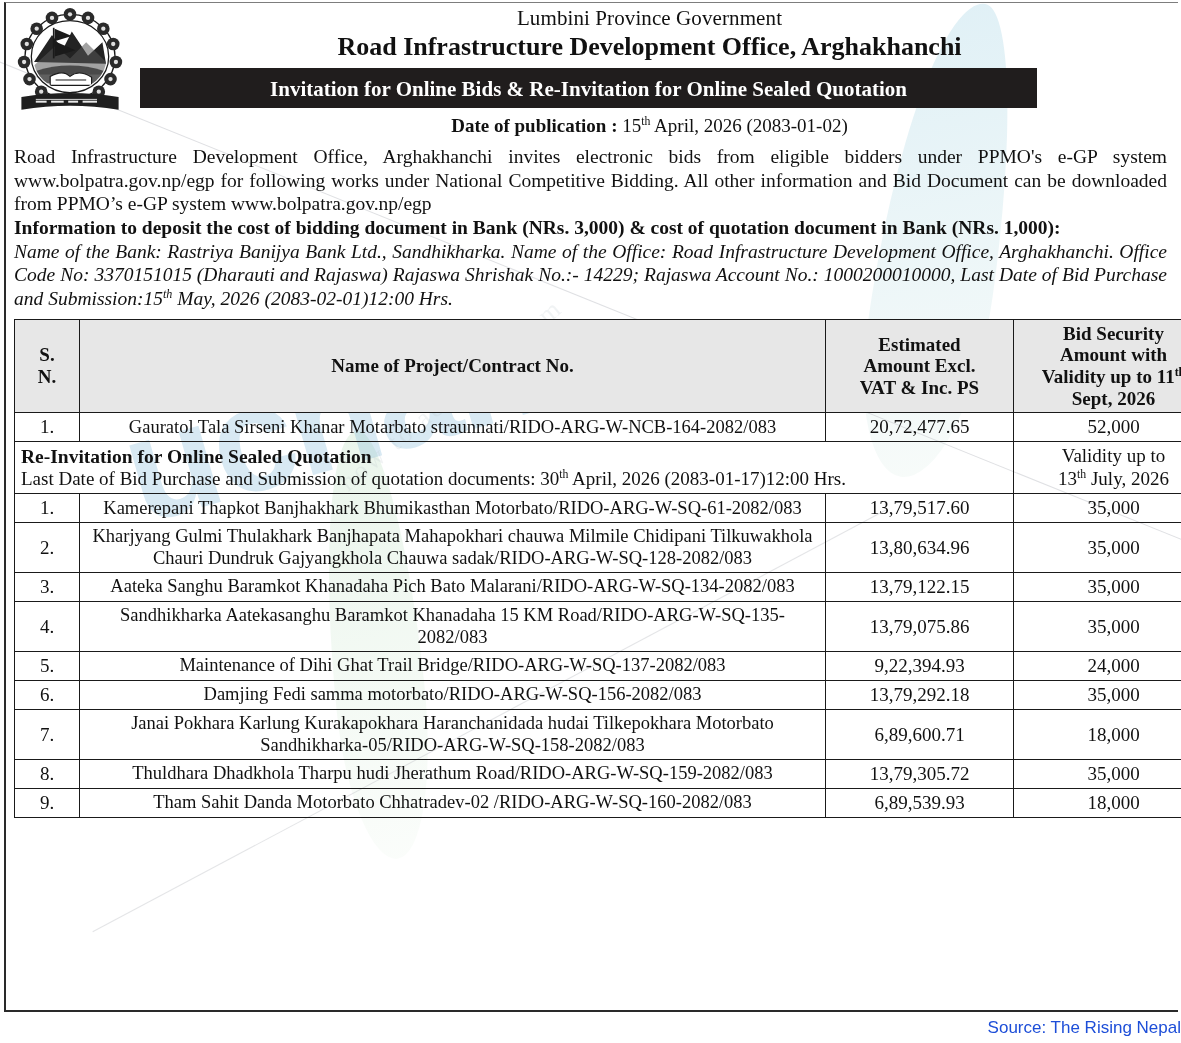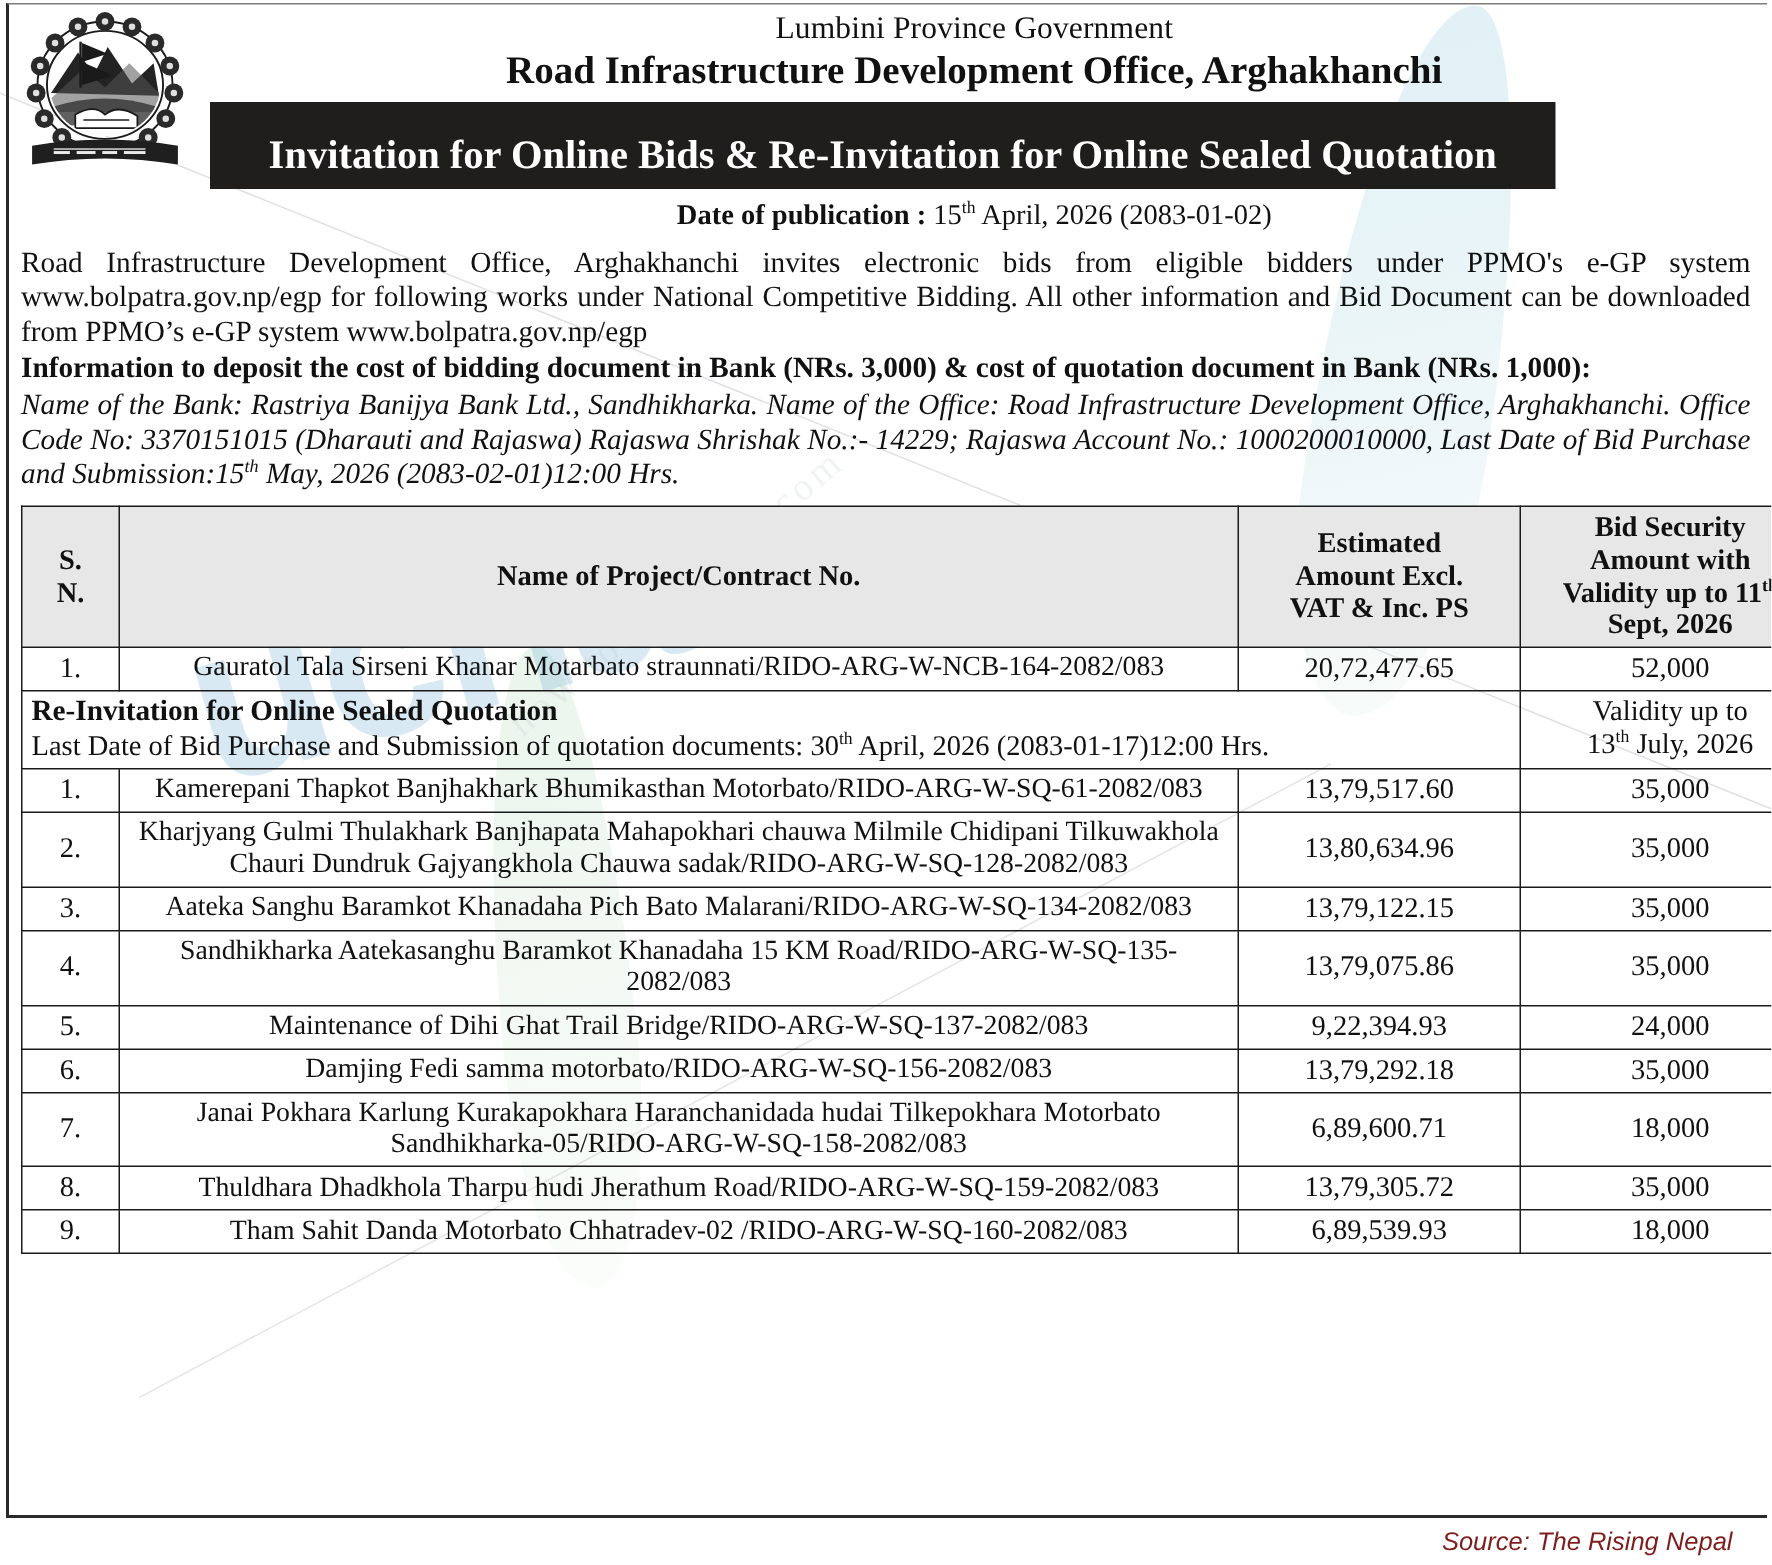--- a/index.html
+++ b/index.html
@@ -128,24 +128,24 @@
   .org-line2 {
     font-size: 26px;
     font-weight: bold;
     line-height: 1.2;
     margin-top: 1px;
   }
   .banner {
     display: block;
     background: #201d1d;
     color: #ffffff;
-    font-size: 27px;
+    font-size: 21px;
     font-weight: bold;
     line-height: 1.25;
-    padding: 19px 10px 5px 10px;
+    padding: 8px 10px 5px 10px;
     margin: 6px 0 0 0;
     white-space: nowrap;
   }
   .banner-wrap {
     margin-left: 8px;
     margin-right: 130px;
   }
   .pubdate {
     font-size: 19px;
     margin-top: 7px;
@@ -226,26 +226,25 @@
   }
   td.validity-cell {
     text-align: center;
     line-height: 1.18;
     font-size: 19px;
   }
 
   
   .source {
     position: absolute;
-    right: 26px;
+    right: 0;
     top: 1018px;
     font-family: "Liberation Sans", "DejaVu Sans", sans-serif;
-    font-style: italic;
     font-size: 17px;
-    color: #7f1d1d;
+    color: #1d4ed8;
     z-index: 3;
   }
 </style>
 </head>
 <body>
 
 <div id="page">
 
   <div class="wm wm-leaf"></div>
   <div class="wm wm-leaf2"></div>

